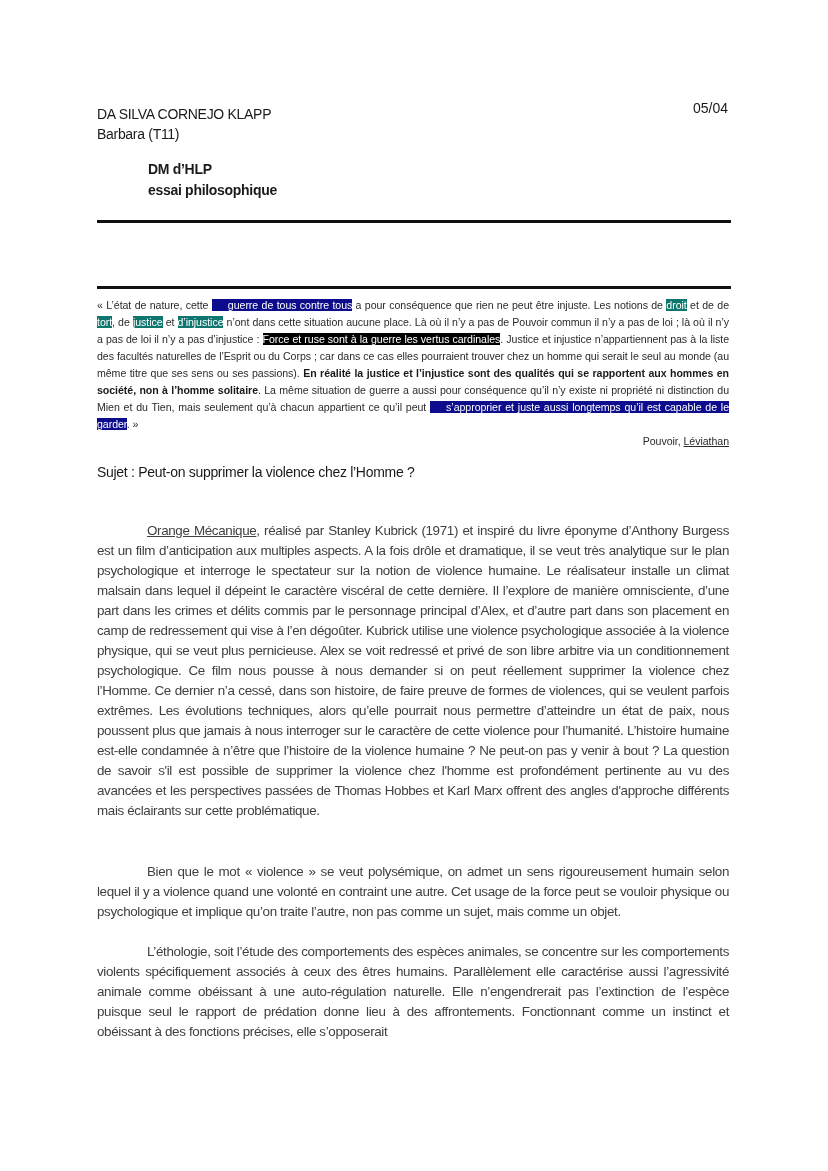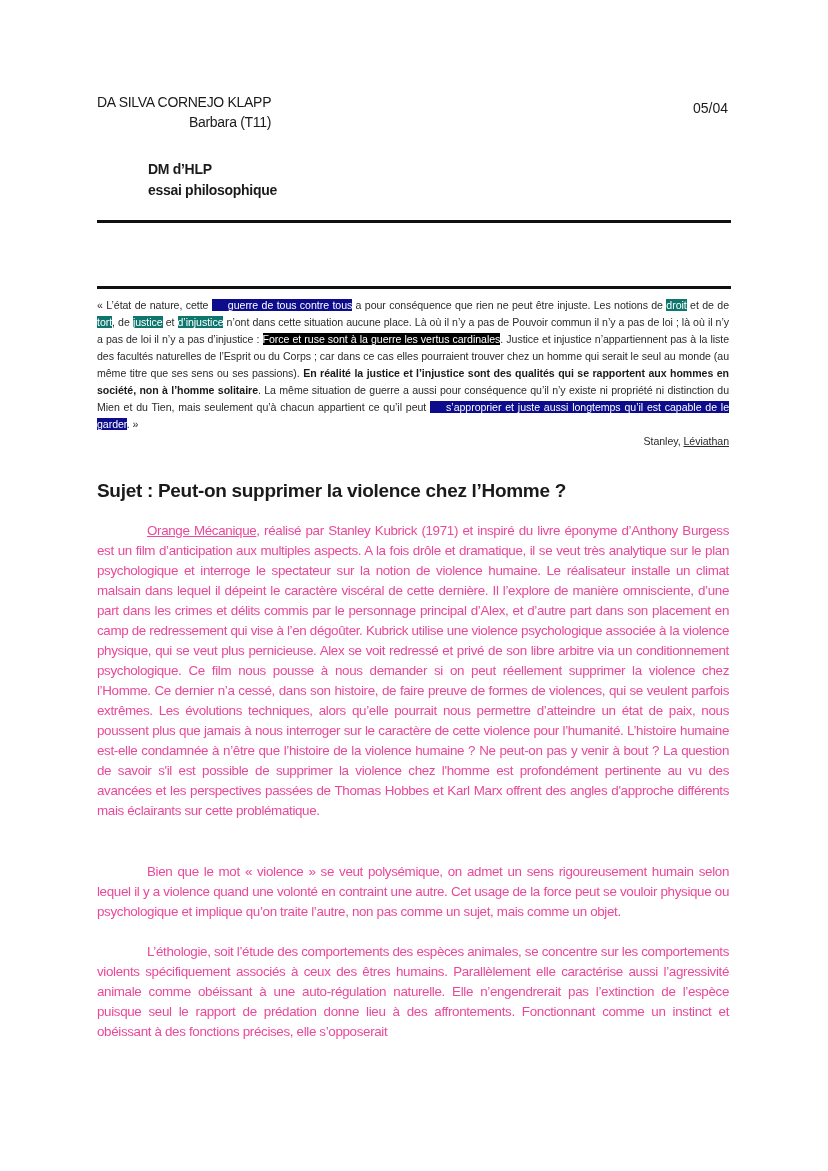--- a/index.html
+++ b/index.html
@@ -1,30 +1,30 @@
 <!DOCTYPE html>
 <html><head>
 <meta charset="utf-8">
 <style>
   html, body { margin: 0; padding: 0; background: #ffffff; }
   body { width: 828px; height: 1171px; position: relative; overflow: hidden; color: #1a1a1a; font-family: "Liberation Sans", sans-serif; }
   .page { position: absolute; left: 0; top: 0; width: 828px; height: 1171px; }
-  .hdr-name { position: absolute; left: 97px; top: 92px; font-size: 14px; line-height: 20px; letter-spacing: -0.3px; text-align: right; }
+  .hdr-name { position: absolute; left: 97px; top: 104px; font-size: 14px; line-height: 20px; letter-spacing: -0.3px; }
   .hdr-date { position: absolute; right: 100px; top: 98px; font-size: 14px; line-height: 20px; }
   .hdr-title { position: absolute; left: 148px; top: 159px; font-size: 14px; line-height: 21px; font-weight: bold; letter-spacing: -0.3px; }
   .rule { position: absolute; left: 97px; width: 634px; height: 3px; background: #111; }
   .quote { position: absolute; left: 97px; top: 297px; width: 632px; font-size: 10.6px; line-height: 17px; text-align: justify; color: #2a2a2a; letter-spacing: -0.05px; }
   .hl-navy { background: #0c0c8c; color: #ffffff; padding-left: 16px; }
   .hl-blue { background: #0f766e; color: #ffffff; }
   .hl-teal { background: #000000; color: #ffffff; }
   .quote b { color: #1a1a1a; }
   .attrib { text-align: right; margin-top: 0; }
   .attrib u { }
-  .subject { position: absolute; left: 97px; top: 481px; font-size: 19px; line-height: 20px; font-weight: bold; letter-spacing: -0.3px; }
-  .body { position: absolute; left: 97px; width: 632px; font-size: 13.4px; line-height: 20px; text-align: justify; letter-spacing: -0.35px; color: #ec4899; }
+  .subject { position: absolute; left: 97px; top: 462px; font-size: 14px; line-height: 20px; font-weight: normal; letter-spacing: -0.3px; }
+  .body { position: absolute; left: 97px; width: 632px; font-size: 13.4px; line-height: 20px; text-align: justify; letter-spacing: -0.35px; color: #404040; }
   .body p { margin: 0; text-indent: 50px; }
   .body u { text-decoration: underline; }
 </style>
 </head>
 <body>
 
 <div class="page">
 
   <div class="hdr-name">
     <div>DA SILVA CORNEJO KLAPP</div>
@@ -35,21 +35,21 @@
   <div class="hdr-title">
     <div>DM d’HLP</div>
     <div>essai philosophique</div>
   </div>
 
   <div class="rule" style="top:220px;"></div>
   <div class="rule" style="top:286px;"></div>
 
   <div class="quote">
     <span>« L’état de nature, cette </span><span class="hl-navy">guerre de tous contre tous</span><span> a pour conséquence que rien ne peut être injuste. Les notions de </span><span class="hl-blue">droit</span><span> et de de </span><span class="hl-blue">tort</span><span>, de </span><span class="hl-blue">justice</span><span> et </span><span class="hl-blue">d’injustice</span><span> n’ont dans cette situation aucune place. Là où il n’y a pas de Pouvoir commun il n’y a pas de loi ; là où il n’y a pas de loi il n’y a pas d’injustice : </span><span class="hl-teal">Force et ruse sont à la guerre les vertus cardinales</span><span>. Justice et injustice n’appartiennent pas à la liste des facultés naturelles de l’Esprit ou du Corps ; car dans ce cas elles pourraient trouver chez un homme qui serait le seul au monde (au même titre que ses sens ou ses passions). </span><b>En réalité la justice et l’injustice sont des qualités qui se rapportent aux hommes en société, non à l’homme solitaire</b><span>. La même situation de guerre a aussi pour conséquence qu’il n’y existe ni propriété ni distinction du Mien et du Tien, mais seulement qu’à chacun appartient ce qu’il peut </span><span class="hl-navy">s’approprier et juste aussi longtemps qu’il est capable de le garder</span><span>. »</span>
-    <div class="attrib"><span>Stanley, </span><u>Léviathan</u></div>
+    <div class="attrib"><span>Pouvoir, </span><u>Léviathan</u></div>
   </div>
 
   <div class="subject">Sujet : Peut-on supprimer la violence chez l’Homme ?</div>
 
   <div class="body" style="top:521px;">
     <p><u>Orange Mécanique</u><span>, réalisé par Stanley Kubrick (1971) et inspiré du livre éponyme d’Anthony Burgess est un film d’anticipation aux multiples aspects. A la fois drôle et dramatique, il se veut très analytique sur le plan psychologique et interroge le spectateur sur la notion de violence humaine. Le réalisateur installe un climat malsain dans lequel il dépeint le caractère viscéral de cette dernière. Il l’explore de manière omnisciente, d’une part dans les crimes et délits commis par le personnage principal d’Alex, et d’autre part dans son placement en camp de redressement qui vise à l’en dégoûter. Kubrick utilise une violence psychologique associée à la violence physique, qui se veut plus pernicieuse. Alex se voit redressé et privé de son libre arbitre via un conditionnement psychologique. Ce film nous pousse à nous demander si on peut réellement supprimer la violence chez l’Homme. Ce dernier n’a cessé, dans son histoire, de faire preuve de formes de violences, qui se veulent parfois extrêmes. Les évolutions techniques, alors qu’elle pourrait nous permettre d’atteindre un état de paix, nous poussent plus que jamais à nous interroger sur le caractère de cette violence pour l’humanité. L’histoire humaine est-elle condamnée à n’être que l’histoire de la violence humaine ? Ne peut-on pas y venir à bout ? La question de savoir s'il est possible de supprimer la violence chez l'homme est profondément pertinente au vu des avancées et les perspectives passées de Thomas Hobbes et Karl Marx offrent des angles d'approche différents mais éclairants sur cette problématique.</span></p>
   </div>
 
   <div class="body" style="top:862px;">
     <p>Bien que le mot « violence » se veut polysémique, on admet un sens rigoureusement humain selon lequel il y a violence quand une volonté en contraint une autre. Cet usage de la force peut se vouloir physique ou psychologique et implique qu’on traite l’autre, non pas comme un sujet, mais comme un objet.</p>

